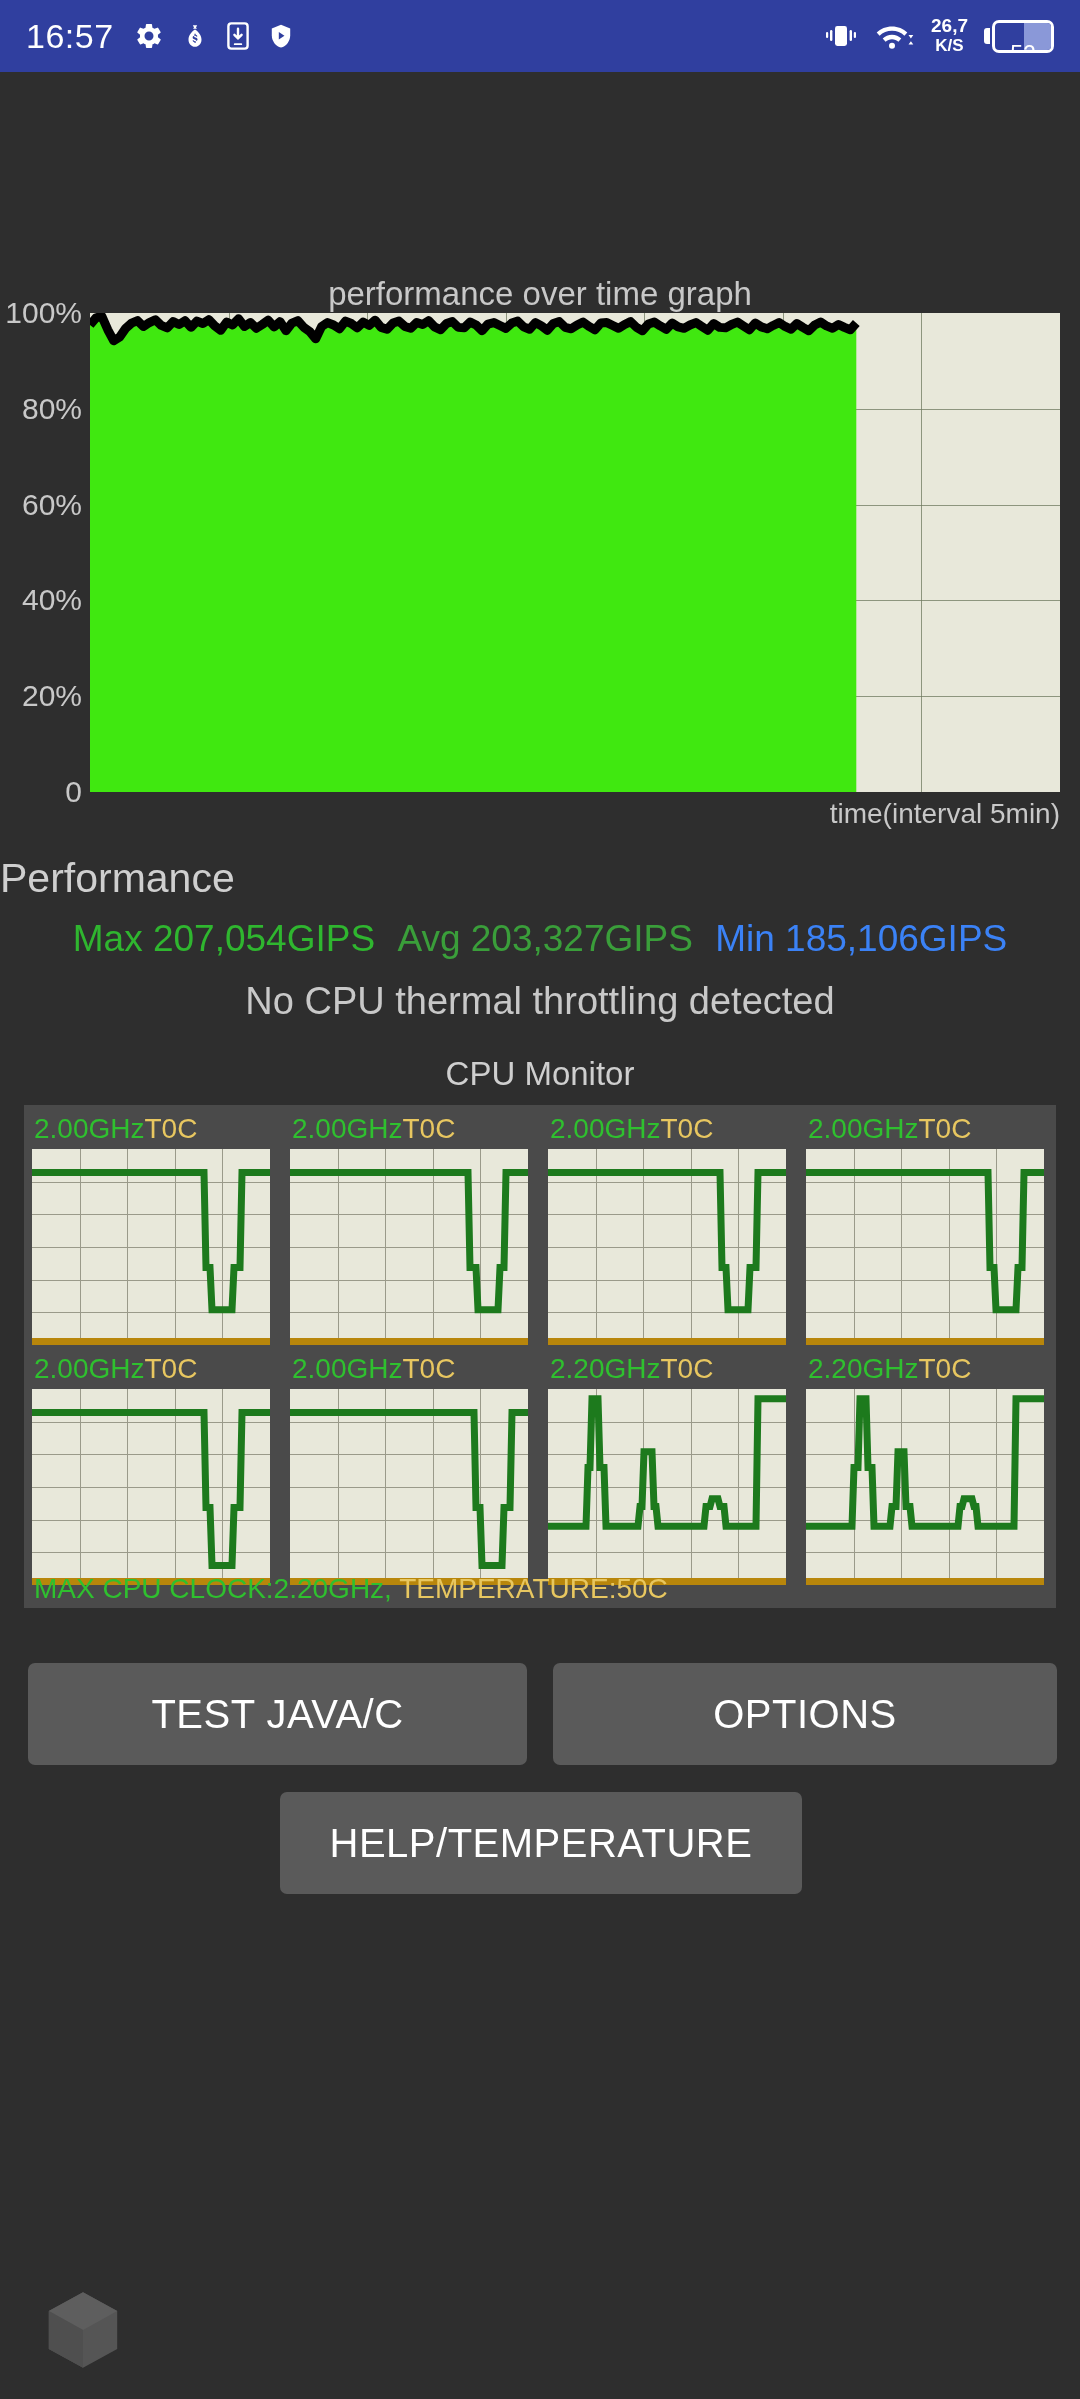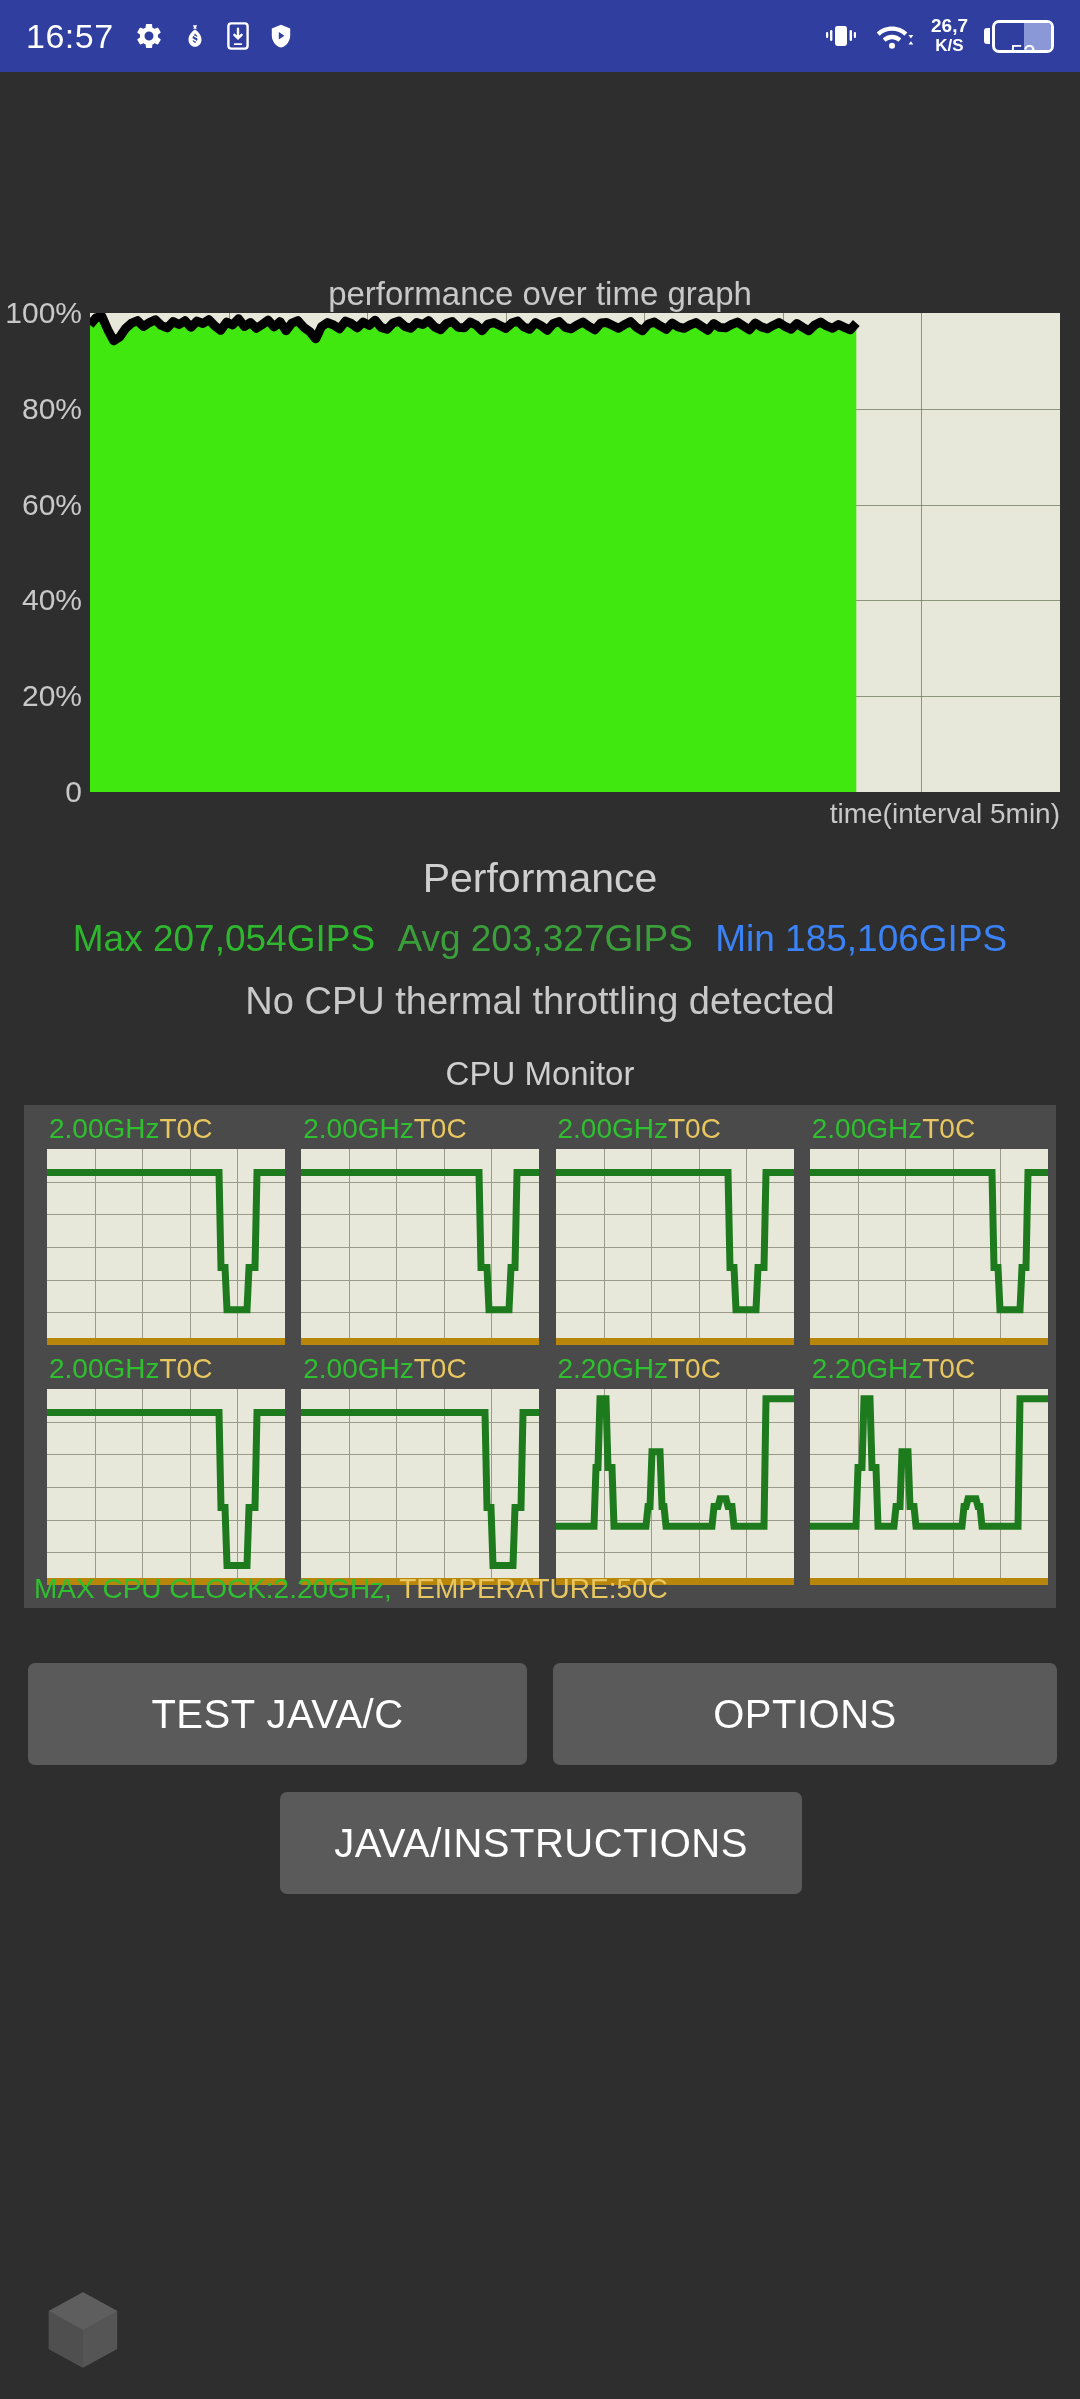--- a/index.html
+++ b/index.html
@@ -113,21 +113,21 @@
     white-space:nowrap;
   }
   .xlab {
     position:absolute; right:20px; top:523px;
     color:#c8c8c8; font-size:28px;
   }
 
   
   .perf-head {
     position:absolute; top:855px; left:0; width:1080px;
-    text-align:center; color:#cfcfcf; font-size:41px;
+    color:#cfcfcf; font-size:41px;
   }
   .perf-stats {
     position:absolute; top:918px; left:0; width:1080px;
     text-align:center; font-size:37px;
     white-space:nowrap;
   }
   .perf-stats .max { color:#2fb62f; }
   .perf-stats .avg { color:#3a9e3a; }
   .perf-stats .min { color:#3b82f6; }
   .perf-stats span { margin:0 6px; }
@@ -138,21 +138,21 @@
 
   
   .cpu-head {
     position:absolute; top:1055px; left:0; width:1080px;
     text-align:center; color:#cfcfcf; font-size:33px;
   }
   .cpu-box {
     position:absolute; top:1105px; left:24px;
     width:1032px; height:503px;
     background:#4a4a4a;
-    padding:4px 4px 0 15px;
+    padding:4px 4px 0 0;
   }
   .cpu-rows { display:flex; flex-direction:column; }
   .cpu-row { display:flex; height:240px; }
   .core {
     width:254px; margin-right:4px; position:relative;
   }
   .core:last-child { margin-right:0; }
   .core-labels {
     height:40px; display:flex; align-items:center;
     padding-left:10px;
@@ -486,21 +486,21 @@
       </div>
     </div>
   <div class="cpu-status">
     <span class="clock">MAX CPU CLOCK:2.20GHz,</span>
     <span class="tempv">TEMPERATURE:50C</span>
   </div>
 </div>
 
 <button class="btn btn-javac">TEST JAVA/C</button>
 <button class="btn btn-options">OPTIONS</button>
-<button class="btn btn-help">JAVA/INSTRUCTIONS</button>
+<button class="btn btn-help">HELP/TEMPERATURE</button>
 
 <div class="hex">
   <svg width="90" height="90" viewBox="0 0 100 100">
     <polygon points="50,8 88,29 88,71 50,92 12,71 12,29" fill="#555555"></polygon>
     <polygon points="50,8 88,29 50,50 12,29" fill="#5e5e5e"></polygon>
     <polygon points="12,29 50,50 50,92 12,71" fill="#4f4f4f"></polygon>
   </svg>
 </div>
 
 </body></html>

